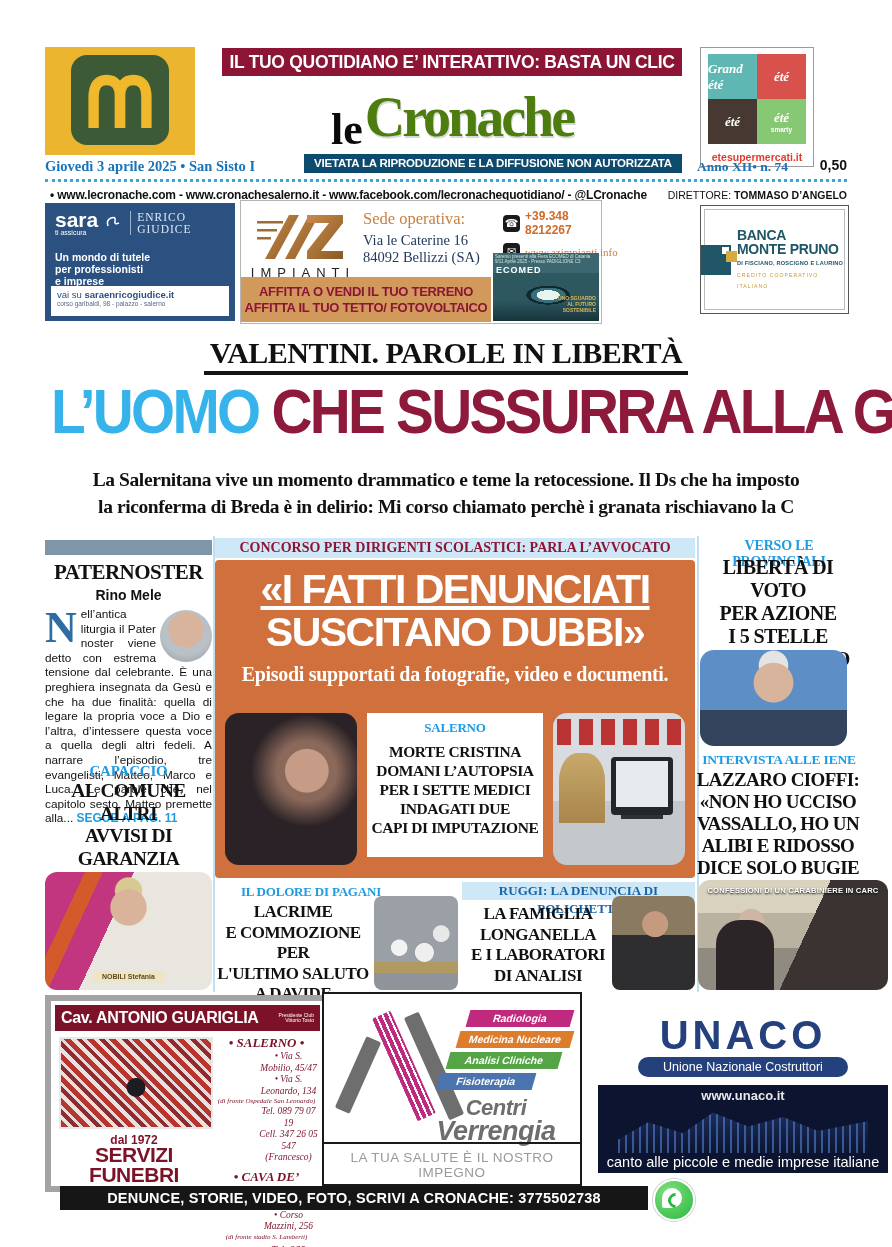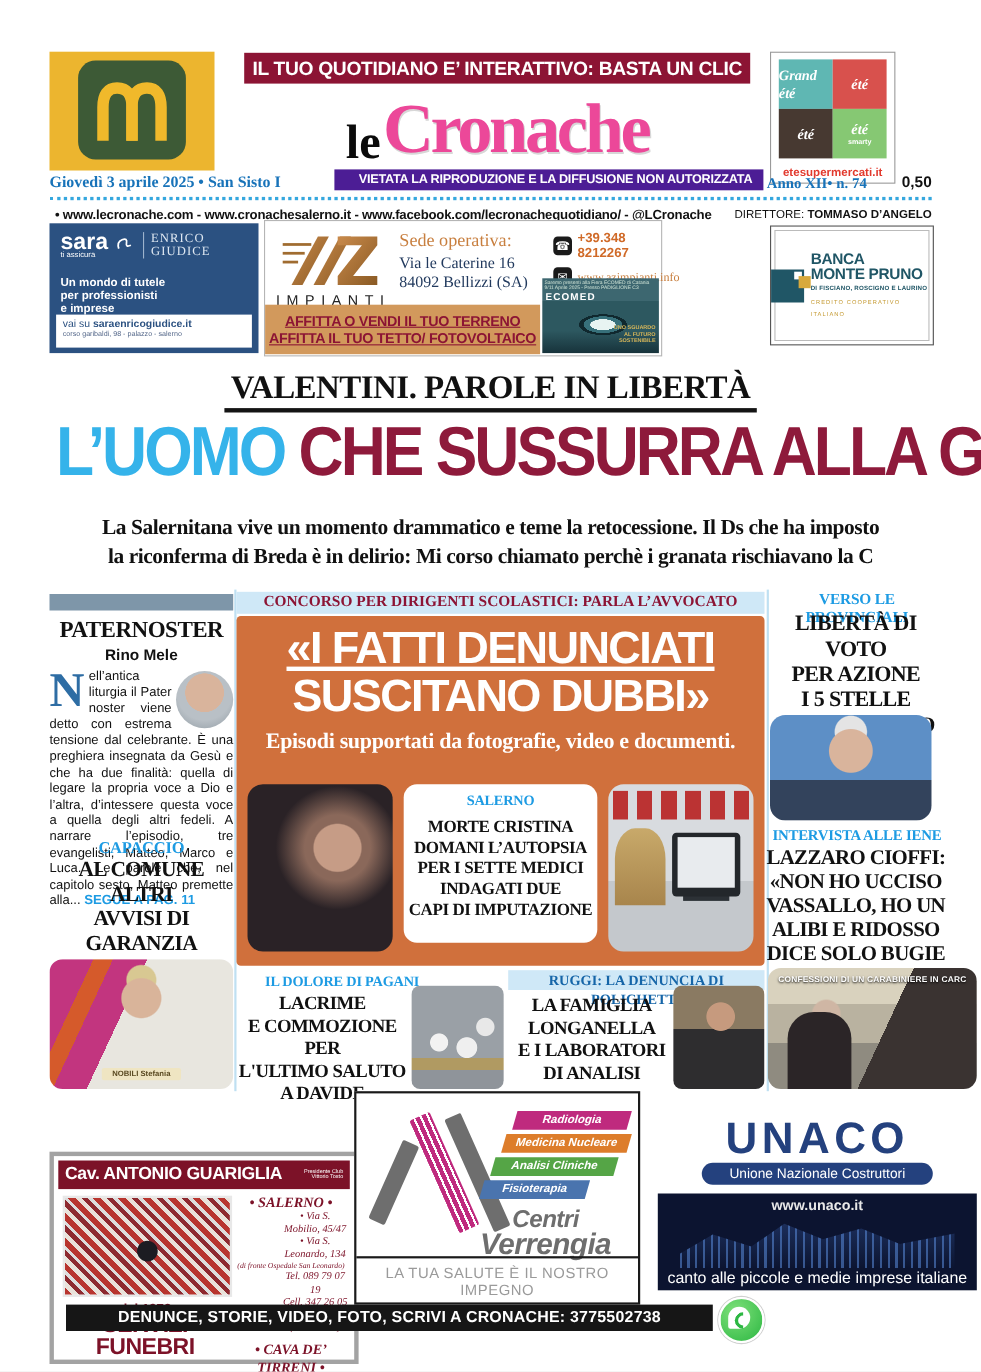--- a/index.html
+++ b/index.html
@@ -14,23 +14,23 @@
   .ph{position:absolute;border-radius:12px;overflow:hidden;}
 
   
   .mcd{left:45px;top:47px;width:150px;height:108px;background:#ecb52f;}
   .mcd-in{position:absolute;left:26px;right:26px;top:8px;bottom:10px;background:#3d5a36;border-radius:16px;
           display:flex;align-items:center;justify-content:center;}
   .banner-top{left:222px;top:48px;width:460px;height:28px;background:#8c1434;color:#fff;
               font-size:17.5px;line-height:28px;letter-spacing:-0.3px;}
   .masthead{left:222px;top:72px;width:460px;height:82px;display:flex;align-items:flex-end;justify-content:center;}
   .mast-le{font-family:"Liberation Serif",serif;font-weight:700;font-size:44px;line-height:40px;color:#0a0a0a;margin:0 2px 4px 0;}
-  .mast-name{font-family:"Liberation Serif",serif;font-weight:700;font-size:64px;line-height:74px;color:#ec4899;
+  .mast-name{font-family:"Liberation Serif",serif;font-weight:700;font-size:56px;line-height:74px;color:#4d7c0f;
              letter-spacing:-3px;text-shadow:1px 2px 0 #d7d7d7;}
-  .banner-bot{left:304px;top:154px;width:378px;height:19px;background:#4c1d95;color:#fff;font-size:11.5px;line-height:19px;letter-spacing:-0.2px;padding-left:12px;}
+  .banner-bot{left:304px;top:154px;width:378px;height:19px;background:#0c4a6e;color:#fff;font-size:11.5px;line-height:19px;letter-spacing:-0.2px;}
   .dateline{left:45px;top:158px;width:260px;color:#1873b9;font-size:14.5px;}
   .ete{left:700px;top:47px;width:112px;height:118px;background:#fff;border:1px solid #9a9a9a;}
   .ete-grid{position:absolute;left:7px;top:6px;width:98px;height:90px;display:grid;grid-template-columns:1fr 1fr;grid-template-rows:1fr 1fr;}
   .ete-cell{display:flex;align-items:center;justify-content:center;color:#fff;
             font-family:"Liberation Serif",serif;font-style:italic;font-weight:700;font-size:13px;}
   .ete-site{position:absolute;left:0;right:0;bottom:3px;text-align:center;color:#e23a2e;font-weight:700;font-size:10.5px;}
   .issue{left:697px;top:159px;width:120px;color:#1873b9;font-size:13.5px;}
   .price{left:800px;top:157px;width:47px;text-align:right;font-size:14px;font-weight:700;}
   .dotrule{left:45px;top:179px;width:802px;height:0;border-top:3px dotted #35a7de;}
   .links{left:50px;top:188px;width:620px;font-size:12px;font-weight:700;letter-spacing:-0.2px;}
@@ -49,21 +49,21 @@
   .az{left:240px;top:200px;width:360px;height:122px;background:#fff;border:1px solid #b5b5b5;}
   .az-word{position:absolute;left:8px;top:64px;width:108px;text-align:center;font-size:13px;letter-spacing:4px;
            color:#222;border-bottom:2px solid #444;padding-bottom:1px;}
   .az-sede{position:absolute;left:122px;top:8px;width:140px;font-family:"Liberation Serif",serif;}
   .az-contact{position:absolute;left:262px;top:8px;width:94px;}
   .az-crow{display:flex;align-items:center;gap:5px;margin-bottom:6px;}
   .az-ic{width:17px;height:17px;background:#1a1a1a;border-radius:4px;color:#fff;font-size:11px;
          display:flex;align-items:center;justify-content:center;flex:0 0 auto;}
   .affitta{position:absolute;left:0px;top:76px;width:250px;height:45px;background:#d2995c;
            display:flex;flex-direction:column;align-items:center;justify-content:center;}
-  .affitta div{color:#8c1434;font-weight:700;font-size:13px;line-height:16px;letter-spacing:-0.3px;text-decoration:underline;}
+  .affitta div{color:#8c1434;font-weight:700;font-size:13px;line-height:16px;letter-spacing:-0.3px;}
   .ecomed{position:absolute;left:252px;top:52px;width:106px;height:68px;overflow:hidden;
           background:
             radial-gradient(ellipse 30px 13px at 52% 62%, #e8f4f2 0 38%, #37707a 39% 58%, #10282e 59% 72%, rgba(0,0,0,0) 73%),
             linear-gradient(180deg,#3d6770 0 30%, #2d5860 30% 70%, #17333b 100%);}
   .ecomed-note{position:absolute;left:2px;top:1px;right:2px;color:#cfe3d6;font-size:4.5px;line-height:5px;}
   .ecomed-brand{position:absolute;left:3px;top:12px;color:#fff;font-weight:700;font-size:9px;letter-spacing:1px;}
   .ecomed-tag{position:absolute;right:3px;bottom:8px;width:42px;text-align:right;color:#d8b75a;font-weight:700;font-size:5px;line-height:6px;}
   .banca{left:700px;top:205px;width:147px;height:107px;background:#fff;border:1px solid #555;
          box-shadow:inset 0 0 0 3px #fff, inset 0 0 0 4px #bbb;display:flex;align-items:center;justify-content:center;gap:6px;}
   .banca-sq{position:relative;width:30px;height:30px;background:#205666;flex:0 0 auto;}
@@ -110,21 +110,21 @@
 
   
   .ckick{left:215px;top:538px;width:480px;height:20px;background:#cfe8f7;
          font-family:"Liberation Serif",serif;font-weight:700;font-size:14px;line-height:20px;}
   .obox{left:215px;top:560px;width:480px;height:318px;background:#d0703c;border-radius:4px;}
   .ohead{text-align:center;color:#fff;font-weight:700;font-size:41px;line-height:43px;letter-spacing:-1.5px;}
   .odeck{text-align:center;color:#fff;font-family:"Liberation Serif",serif;font-weight:700;
          font-size:20px;line-height:24px;letter-spacing:-0.3px;}
   .selfie{left:10px;top:153px;width:132px;height:152px;border-radius:14px;
           background:radial-gradient(circle at 62% 38%, #c69c86 0 17%, #8a685a 18% 24%, #2a2226 45%);}
-  .sbox{position:absolute;left:152px;top:153px;width:176px;height:144px;background:#fff;border-radius:12px;}
+  .sbox{position:absolute;left:152px;top:153px;width:176px;height:144px;background:#fff;border-radius:0;}
   .sbox .kick{display:block;margin-top:7px;font-size:13px;}
   .shead{margin-top:6px;font-size:15.5px;line-height:19px;letter-spacing:-0.4px;}
   .croom{left:338px;top:153px;width:132px;height:152px;border-radius:14px;background:linear-gradient(180deg,#d8dbdf 0 58%,#c4c8cc 58%);}
   .monitor{position:absolute;right:12px;top:44px;width:62px;height:58px;background:#23272b;border-radius:4px;
            box-shadow:0 14px 0 -10px #2c3136;}
   .screen{position:absolute;left:5px;top:4px;right:5px;bottom:8px;background:#e8ebee;}
   .hairc{position:absolute;left:6px;top:40px;width:46px;height:70px;border-radius:40% 40% 0 0;
          background:linear-gradient(180deg,#c8a96a,#a8854c);}
   .chairred{position:absolute;left:4px;top:6px;right:4px;height:26px;
             background:repeating-linear-gradient(90deg,#b33,#b33 14px,#d8dbdf 14px,#d8dbdf 22px);}
@@ -154,21 +154,21 @@
   .video{left:698px;top:880px;width:190px;height:110px;border-radius:12px;
          background:radial-gradient(circle at 28% 38%, #cfb6a4 0 8%, rgba(0,0,0,0) 9%),
                     linear-gradient(115deg, rgba(0,0,0,0) 0 55%, #3a3331 55%),
                     linear-gradient(180deg,#d9d2be 0 30%, #b9b2a0 30% 62%, #8f8b80 62%);}
   .vover{position:absolute;left:0;right:0;top:6px;text-align:center;color:#fff;font-weight:700;font-size:7.6px;
          letter-spacing:0.2px;text-shadow:0 1px 2px #000;}
   .vman{position:absolute;left:18px;top:40px;width:58px;height:70px;border-radius:24px 24px 0 0;
         background:linear-gradient(180deg,#2b2527 0 100%);}
 
   
-  .guar{left:45px;top:1047px;width:273px;height:185px;background:#fff;border:4px solid #a3a3a3;}
+  .guar{left:45px;top:995px;width:273px;height:185px;background:#fff;border:6px solid #a3a3a3;}
   .guar-head{position:absolute;left:4px;top:4px;right:4px;height:26px;background:#7c1228;color:#fff;
              display:flex;align-items:center;justify-content:space-between;padding:0 6px;box-sizing:border-box;}
   .guar-title{font-weight:700;font-size:16px;letter-spacing:-0.3px;}
   .guar-side{font-size:5px;line-height:5.5px;text-align:right;width:50px;}
   .guar-photo{position:absolute;left:8px;top:36px;width:150px;height:88px;border:2px solid #e8e8e8;
               background:
                 radial-gradient(circle at 50% 55%, #1c1c22 0 10%, rgba(0,0,0,0) 11%),
                 repeating-linear-gradient(45deg,#b8352f 0 5px,#e9e2da 5px 9px,#8e2a30 9px 13px,#ddd 13px 16px);}
   .guar-since{position:absolute;left:8px;top:132px;width:150px;text-align:center;color:#7c1228;font-weight:700;font-size:12px;}
   .guar-brand{position:absolute;left:8px;top:144px;width:150px;text-align:center;color:#7c1228;font-weight:700;

